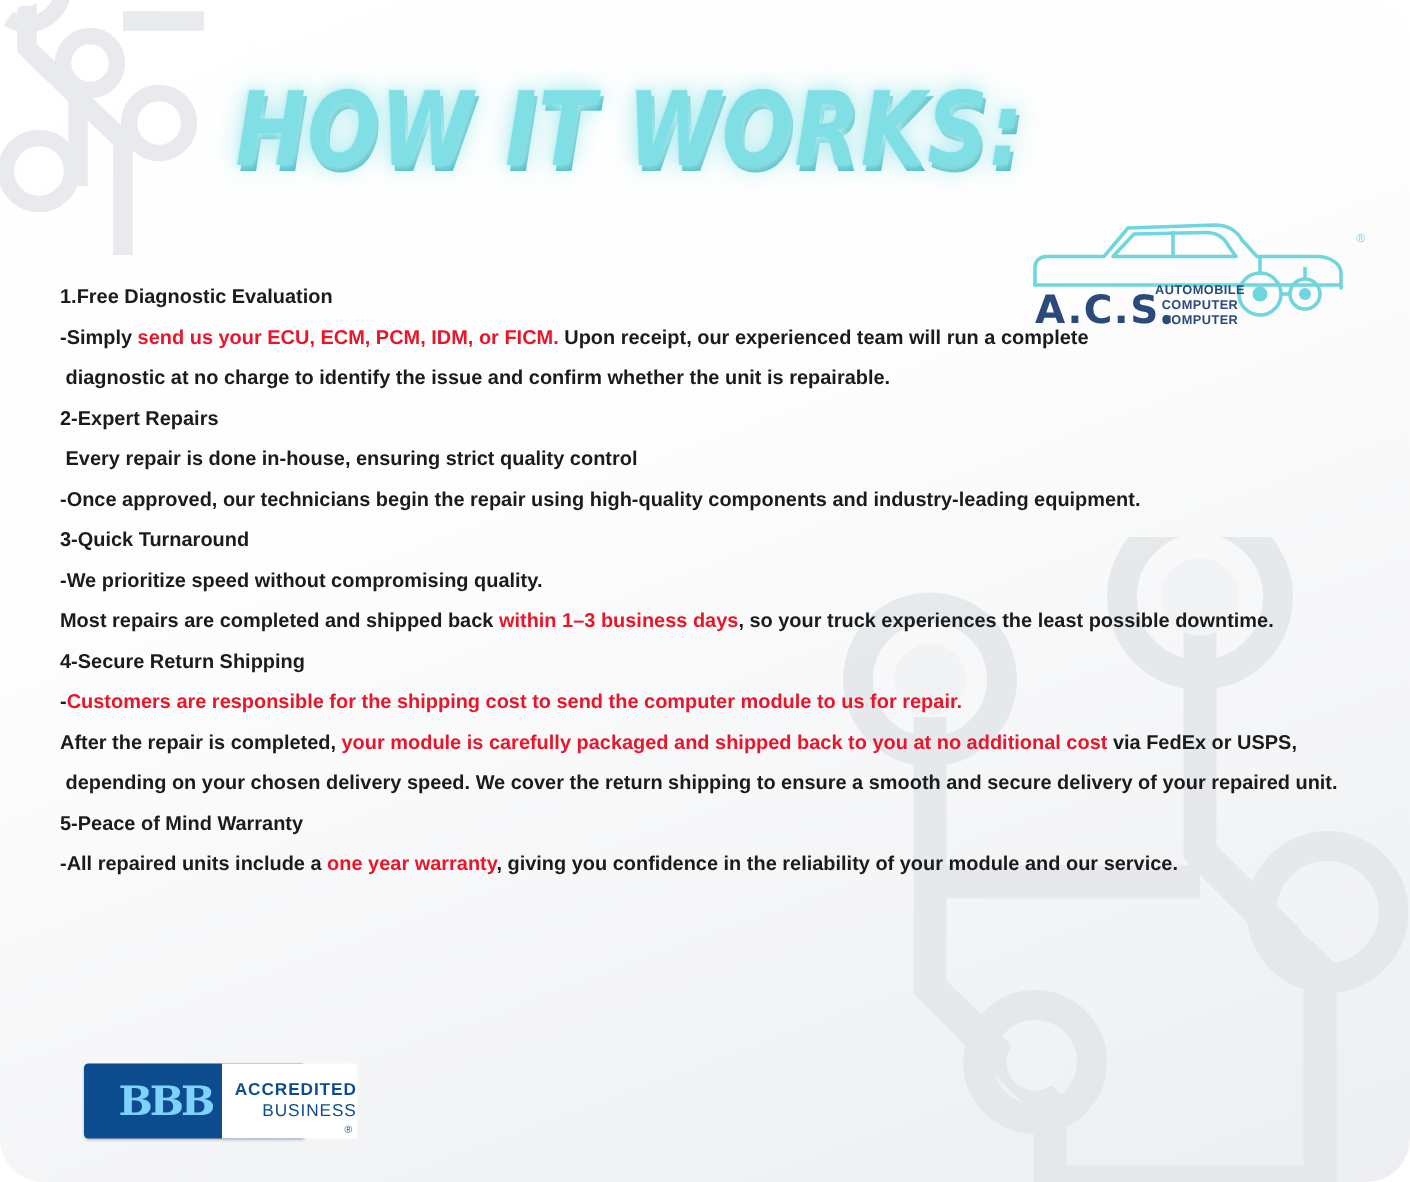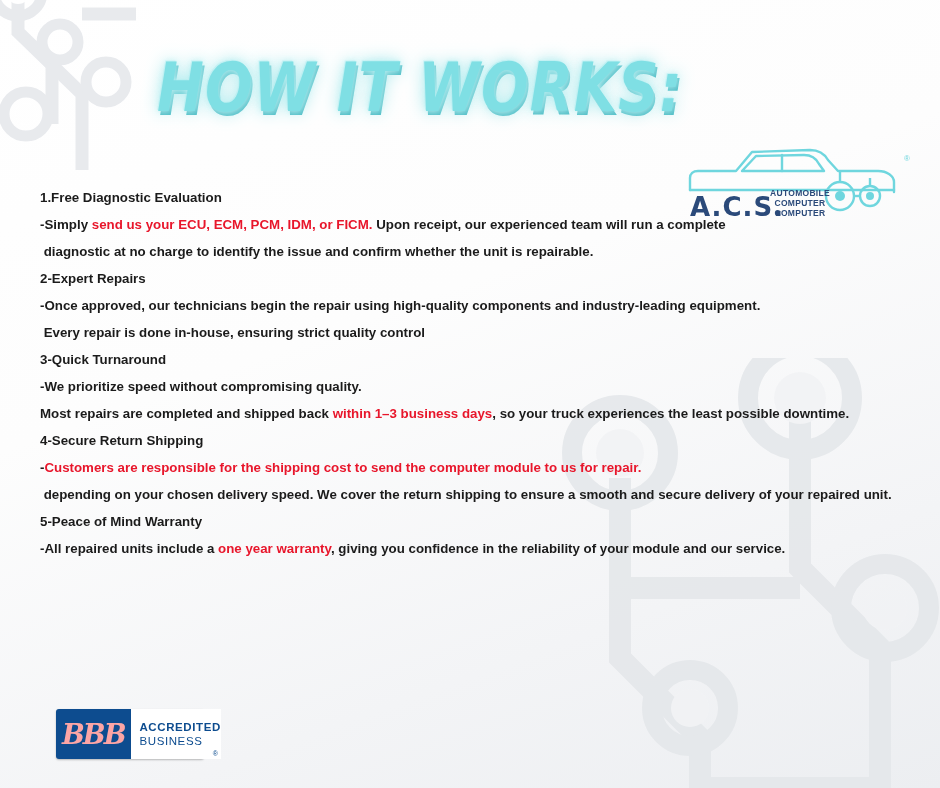--- a/index.html
+++ b/index.html
@@ -12,20 +12,21 @@
     font-family: "Liberation Sans", sans-serif;
     background: #ffffff;
     overflow: hidden;
   }
   #page {
     position: relative;
     width: 940px;
     height: 788px;
     background: linear-gradient(160deg, #ffffff 0%, #fdfdfd 40%, #f3f4f6 75%, #eceef1 100%);
     overflow: hidden;
+    border-radius: 29px;
   }
 
   
   .deco {
     position: absolute;
     pointer-events: none;
   }
   #deco-top-left {
     left: -14px;
     top: -26px;
@@ -135,35 +136,35 @@
     height: 50px;
     background: #0d4c8f;
     border-radius: 3px;
     display: flex;
     align-items: center;
     box-shadow: 0 1px 2px rgba(0,0,0,.25);
   }
   #bbb-mark {
     font-family: "DejaVu Serif", serif;
     font-weight: bold;
-    font-style: italic;
     font-size: 27px;
-    color: #fca5a5;
-    padding: 0 7px 0 6px;
+    color: #7dd3fc;
+    padding: 0 7px 0 23px;
     letter-spacing: -2px;
   }
   #bbb-right {
     background: #ffffff;
     height: 50px;
     flex: 1;
     display: flex;
     flex-direction: column;
     justify-content: center;
     padding-left: 8px;
     position: relative;
+    align-items: flex-end;
   }
   #bbb-acc {
     font-size: 11.5px;
     font-weight: bold;
     color: #0d4c8f;
     letter-spacing: .6px;
     line-height: 14px;
   }
   #bbb-bus {
     font-size: 11.5px;
@@ -255,27 +256,28 @@
       <div>COMPUTER</div>
     </div>
     <div id="logo-reg">®</div>
   </div>
 
   <div id="content">
       <div class="line"><span class="plain">1.Free Diagnostic Evaluation</span></div>
       <div class="line"><span class="plain">-Simply </span><span class="red">send us your ECU, ECM, PCM, IDM, or FICM.</span><span class="plain"> Upon receipt, our experienced team will run a complete</span></div>
       <div class="line"><span class="plain"> diagnostic at no charge to identify the issue and confirm whether the unit is repairable.</span></div>
       <div class="line"><span class="plain">2-Expert Repairs</span></div>
+      <div class="line"><span class="plain"> Every repair is done in-house, ensuring strict quality control</span></div>
       <div class="line"><span class="plain">-Once approved, our technicians begin the repair using high-quality components and industry-leading equipment.</span></div>
-      <div class="line"><span class="plain"> Every repair is done in-house, ensuring strict quality control</span></div>
       <div class="line"><span class="plain">3-Quick Turnaround</span></div>
       <div class="line"><span class="plain">-We prioritize speed without compromising quality.</span></div>
       <div class="line"><span class="plain">Most repairs are completed and shipped back </span><span class="red">within 1–3 business days</span><span class="plain">, so your truck experiences the least possible downtime.</span></div>
       <div class="line"><span class="plain">4-Secure Return Shipping</span></div>
       <div class="line"><span class="plain">-</span><span class="red">Customers are responsible for the shipping cost to send the computer module to us for repair.</span></div>
+      <div class="line"><span class="plain">After the repair is completed, </span><span class="red">your module is carefully packaged and shipped back to you at no additional cost</span><span class="plain"> via FedEx or USPS,</span></div>
       <div class="line"><span class="plain"> depending on your chosen delivery speed. We cover the return shipping to ensure a smooth and secure delivery of your repaired unit.</span></div>
       <div class="line"><span class="plain">5-Peace of Mind Warranty</span></div>
       <div class="line"><span class="plain">-All repaired units include a </span><span class="red">one year warranty</span><span class="plain">, giving you confidence in the reliability of your module and our service.</span></div>
     </div>
 
   <div id="bbb">
     <div id="bbb-mark">BBB</div>
     <div id="bbb-right">
       <div id="bbb-acc">ACCREDITED</div>
       <div id="bbb-bus">BUSINESS</div>

